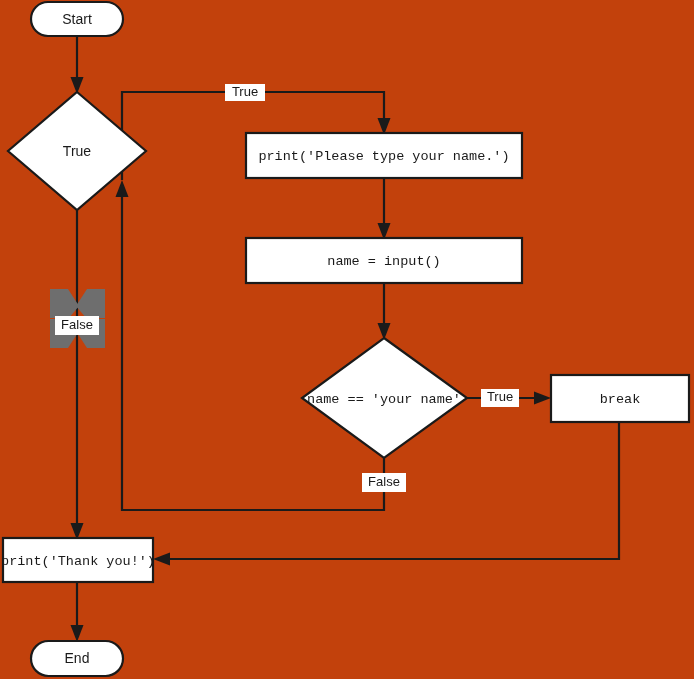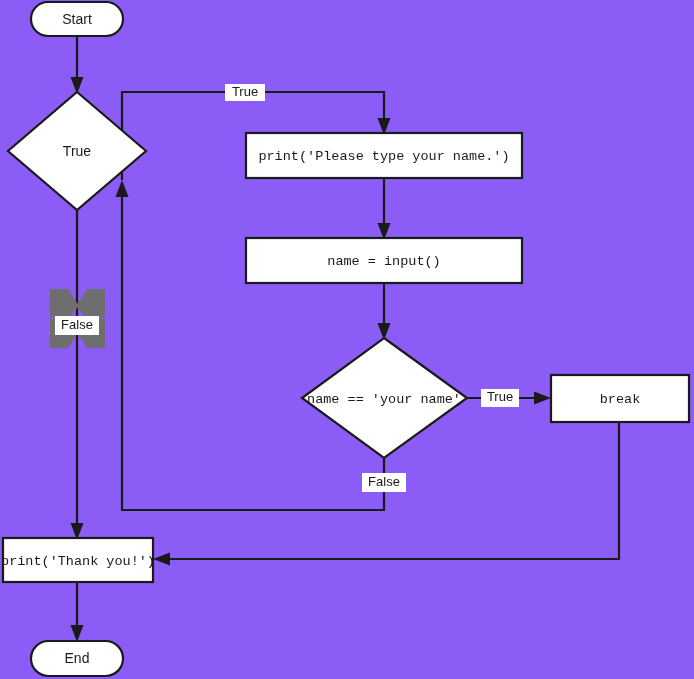--- a/index.html
+++ b/index.html
@@ -7,21 +7,21 @@
     padding: 0;
     background: #ffffff;
   }
   body {
     font-family: "Liberation Sans", sans-serif;
   }
   #flowchart-root {
     position: relative;
     width: 694px;
     height: 679px;
-    background: #8b5cf6;
+    background: #c2410c;
     overflow: hidden;
   }
   svg#flow-svg {
     position: absolute;
     left: 0;
     top: 0;
     width: 694px;
     height: 679px;
     display: block;
   }

